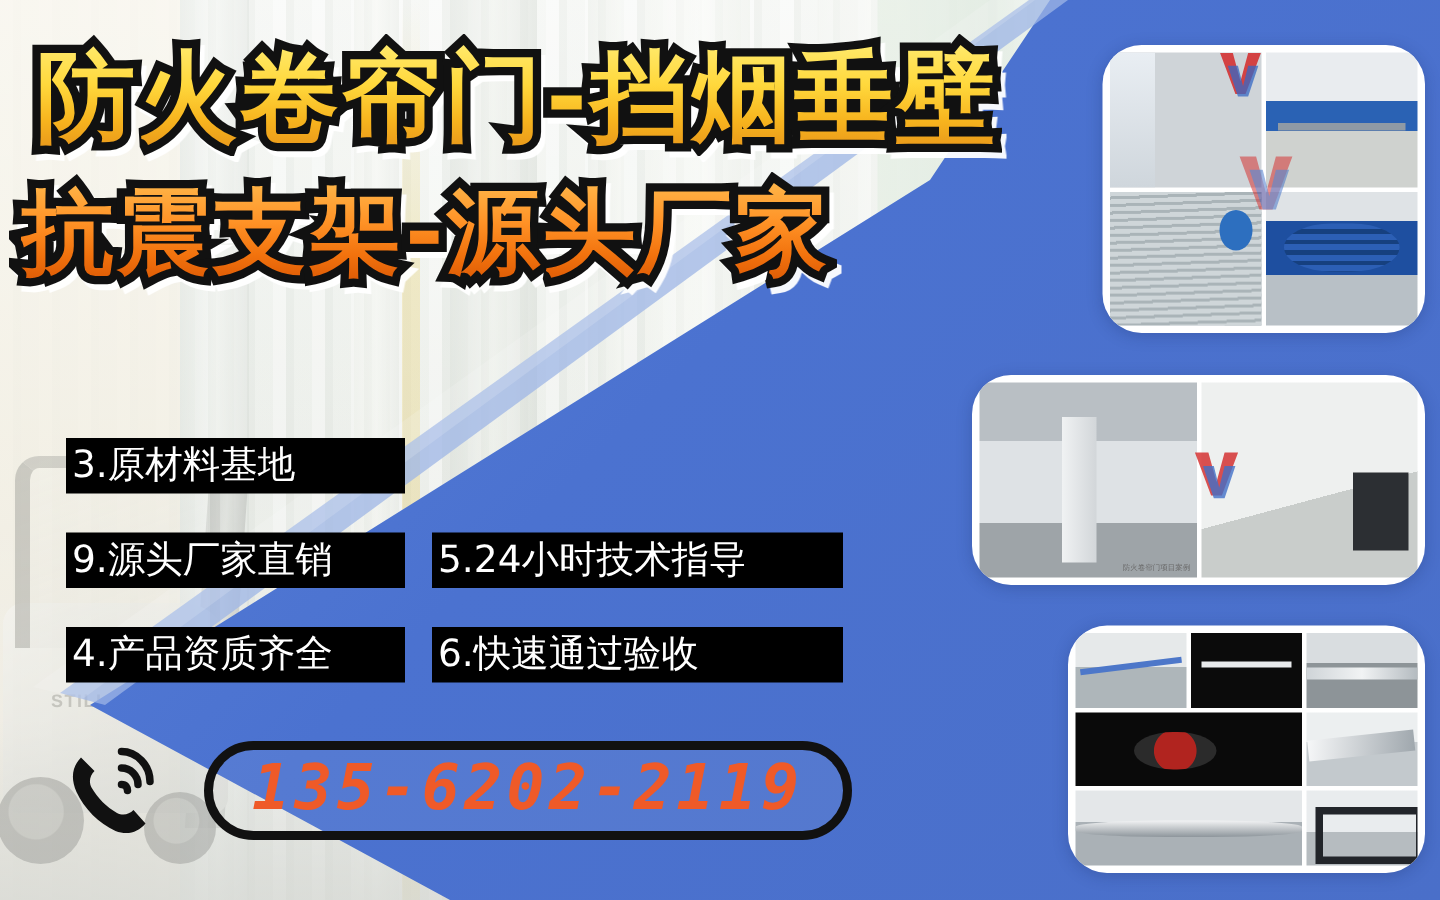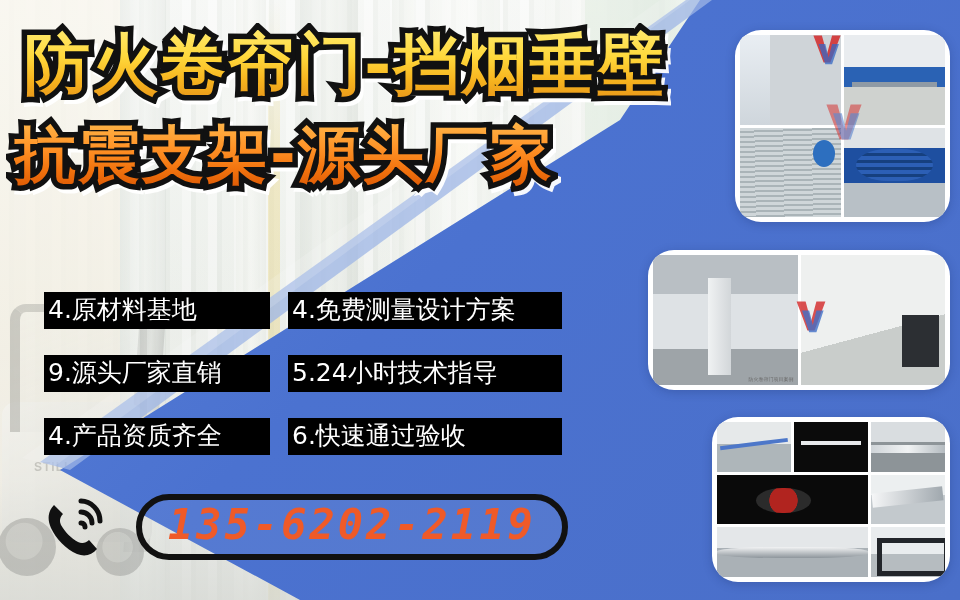--- a/index.html
+++ b/index.html
@@ -281,22 +281,21 @@
       <span class="hl-inner">防火卷帘门-挡烟垂壁</span>
     </div>
     <div class="hl hl2">
       <span>抗震支架-源头厂家</span>
       <span class="hl-inner">抗震支架-源头厂家</span>
     </div>
   </div>
 
   <div class="features">
     <div class="frow">
-      <div class="fcell col1">4.原材料基地</div>
-      <div class="fcell col2">4.免费测量设计方案</div>
+      <div class="fcell col1">3.原材料基地</div>
     </div>
     <div class="frow">
       <div class="fcell col1">9.源头厂家直销</div>
       <div class="fcell col2">5.24小时技术指导</div>
     </div>
     <div class="frow">
       <div class="fcell col1">4.产品资质齐全</div>
       <div class="fcell col2">6.快速通过验收</div>
     </div>
   </div>

